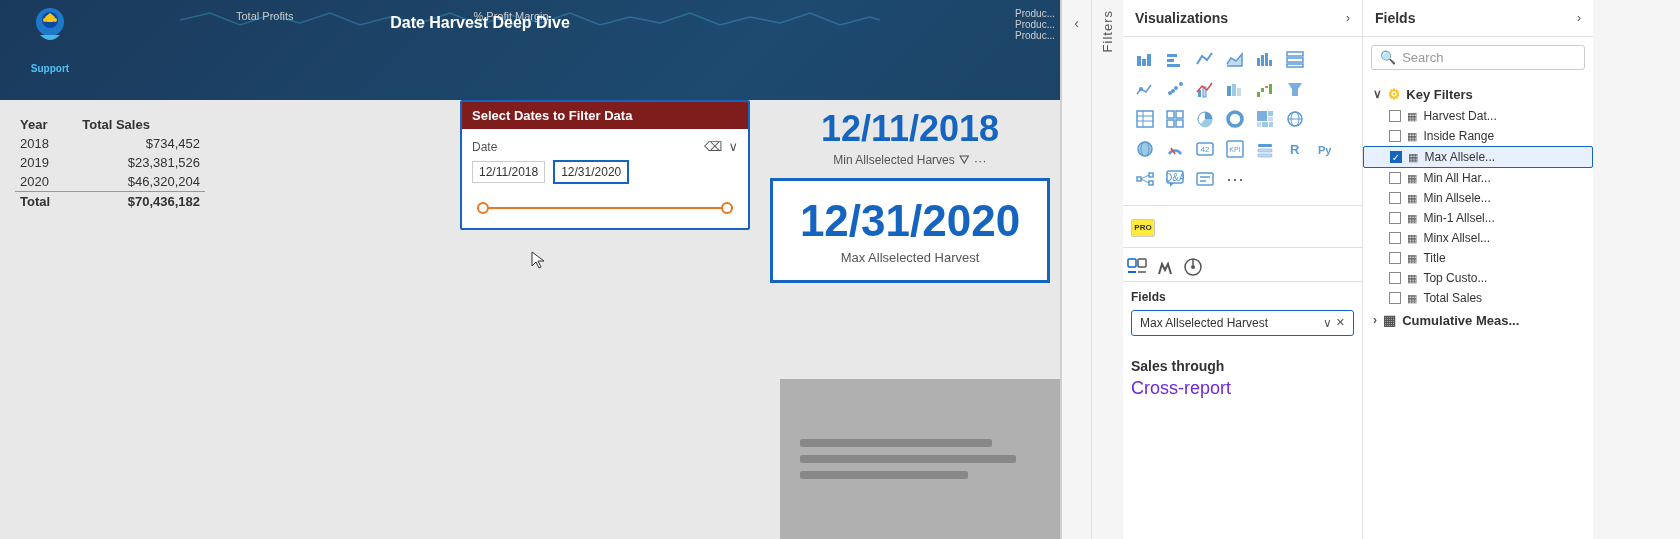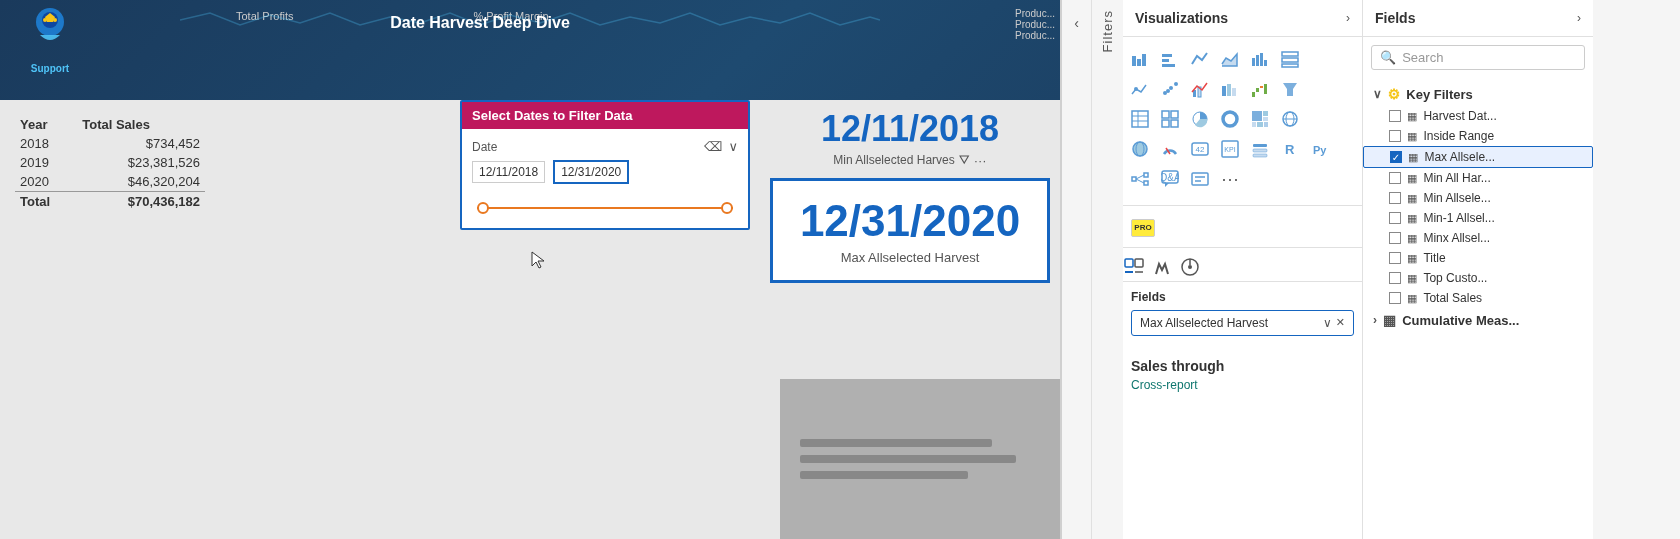--- a/index.html
+++ b/index.html
@@ -156,21 +156,21 @@
       top: 100px;
       left: 460px;
       width: 290px;
       background: white;
       border: 2px solid #1565c0;
       border-radius: 2px;
       z-index: 10;
     }
 
     .date-filter-header {
-      background: #be185d;
+      background: #7f1d1d;
       color: white;
       font-size: 13px;
       font-weight: bold;
       padding: 6px 10px;
     }
 
     .date-filter-body {
       padding: 10px;
     }
 
@@ -402,21 +402,21 @@
     .viz-row {
       display: flex;
       gap: 2px;
     }
 
     .viz-icon {
       width: 28px;
       height: 28px;
       display: flex;
       align-items: center;
-      justify-content: flex-start;
+      justify-content: center;
       font-size: 16px;
       cursor: pointer;
       border-radius: 3px;
       color: #555;
     }
 
     
     .viz-tabs {
       display: flex;
       border-bottom: 1px solid #e0e0e0;
@@ -463,22 +463,22 @@
     }
 
     .drill-label {
       font-size: 14px;
       font-weight: 600;
       color: #333;
       margin-bottom: 4px;
     }
 
     .drill-sublabel {
-      font-size: 12px;
-      color: #0f766e;
+      font-size: 18px;
+      color: #6d28d9;
     }
 
     
     .fields-panel {
       width: 230px;
       height: 539px;
       background: white;
       flex-shrink: 0;
       overflow: hidden;
     }

